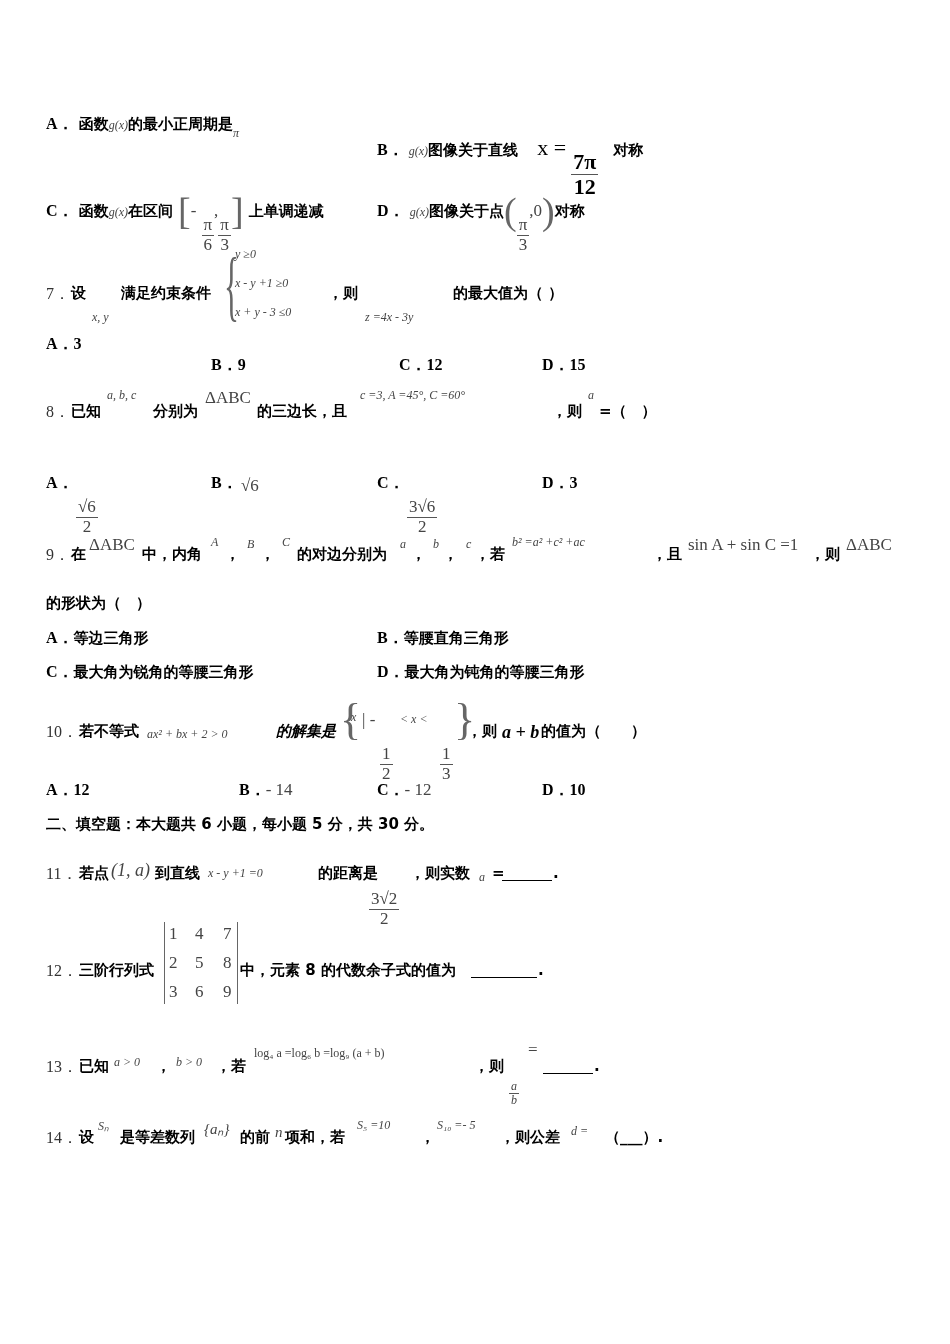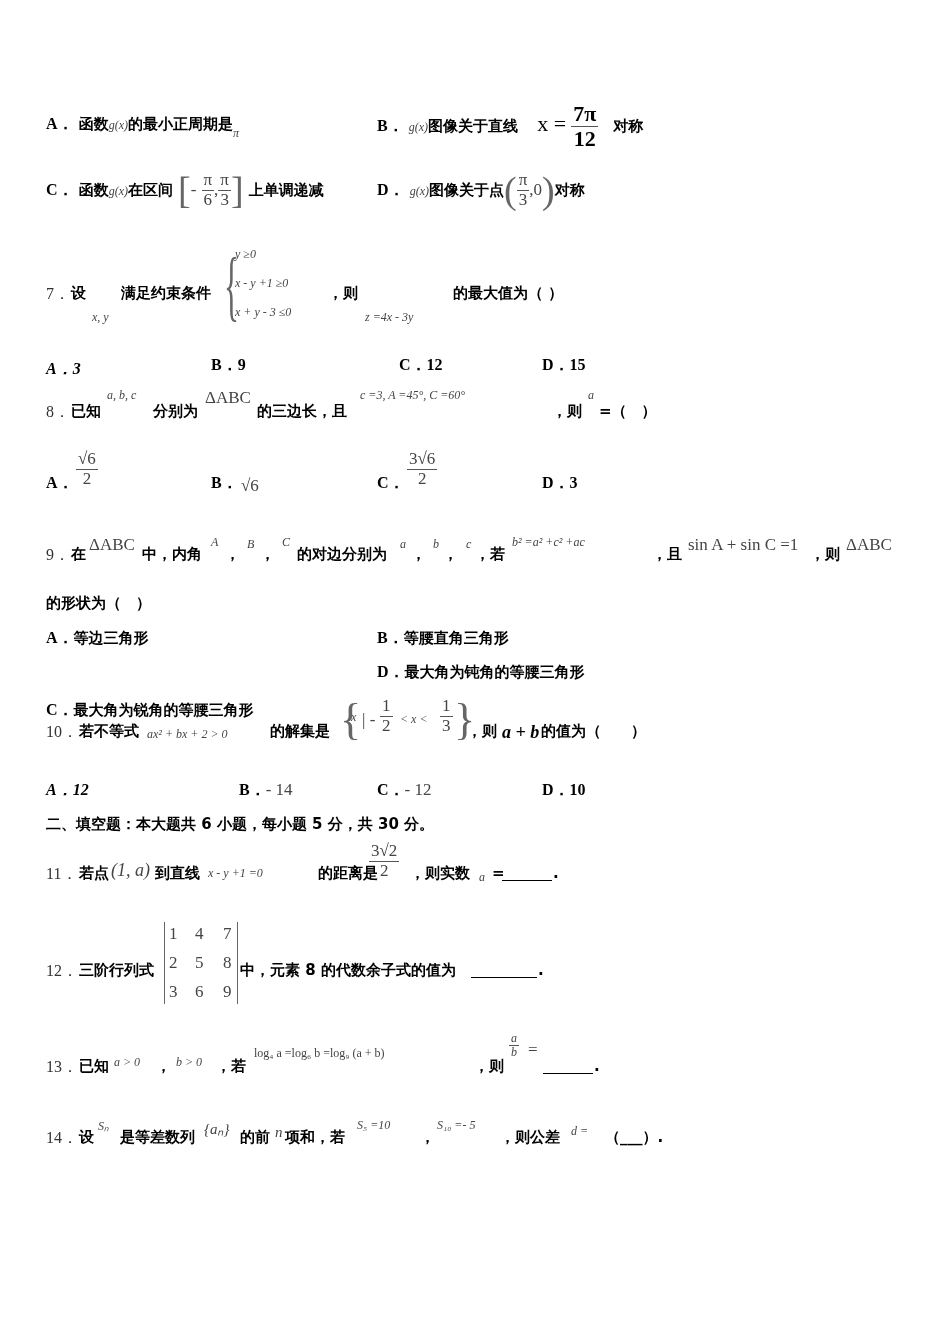--- a/index.html
+++ b/index.html
@@ -4,21 +4,21 @@
 <style>
   html, body { margin:0; padding:0; background:#ffffff; }
   body { width:950px; height:1344px; position:relative; overflow:hidden;
          font-family:"DejaVu Sans", sans-serif; color:#000; }
   .abs { position:absolute; white-space:nowrap; }
   .cjk { font-size:15px; font-weight:bold; font-family:"DejaVu Sans", sans-serif; }
   .lbl { font-family:"Liberation Serif", serif; font-weight:bold; font-size:16px; }
   .num { font-family:"Liberation Serif", serif; font-size:16px; color:#333; }
   .m { font-family:"Liberation Serif", serif; font-style:italic; font-size:12px; color:#444; }
   .mr { font-family:"Liberation Serif", serif; font-size:17px; color:#444; }
-  .frac { display:inline-block; vertical-align:middle; text-align:center; line-height:1.1; }
+  .frac { display:inline-block; vertical-align:middle; text-align:center; line-height:1.1;margin-top:48px; }
   .frac .n { display:block; border-bottom:1px solid #555; padding:0 2px; }
   .frac .d { display:block; }
   .blank { display:inline-block; border-bottom:1.5px solid #000; height:14px; vertical-align:baseline; }
   .brace { font-family:"Liberation Serif", serif; color:#666; font-weight:normal; }
   .det { position:absolute; border-left:1px solid #666; border-right:1px solid #666; }
   .det span { position:absolute; font-family:"Liberation Serif", serif; font-size:17px; color:#444; }
 </style>
 </head>
 <body>
 
@@ -56,21 +56,21 @@
   <span class="abs cjk" style="left:121px;top:284px;">满足约束条件</span>
   <span class="abs brace" style="left:224px;top:242px;font-size:78px;line-height:88px;transform:scaleX(0.4);transform-origin:left;">{</span>
   <span class="abs m" style="left:235px;top:247px;">y ≥0</span>
   <span class="abs m" style="left:235px;top:276px;">x - y +1 ≥0</span>
   <span class="abs m" style="left:235px;top:305px;">x + y - 3 ≤0</span>
   <span class="abs cjk" style="left:328px;top:284px;">，则</span>
   <span class="abs m" style="left:365px;top:310px;">z =4x - 3y</span>
   <span class="abs cjk" style="left:453px;top:284px;">的最大值为（ ）</span>
 </div>
 <div>
-  <span class="abs lbl" style="left:46px;top:359px;font-style:italic;"><span>A．</span><span>3</span></span>
+  <span class="abs lbl" style="left:46px;top:334px;"><span>A．</span><span>3</span></span>
   <span class="abs lbl" style="left:211px;top:355px;"><span>B．</span><span>9</span></span>
   <span class="abs lbl" style="left:377px;top:355px;margin-left:22px;"><span>C．</span><span>12</span></span>
   <span class="abs lbl" style="left:542px;top:355px;"><span>D．</span><span>15</span></span>
 </div>
 
 <div>
   <span class="abs num" style="left:46px;top:402px;">8．</span>
   <span class="abs cjk" style="left:71px;top:402px;">已知</span>
   <span class="abs m" style="left:107px;top:388px;">a, b, c</span>
   <span class="abs cjk" style="left:153px;top:402px;">分别为</span>
@@ -117,49 +117,49 @@
   <span class="abs m" style="left:512px;top:535px;">b² =a² +c² +ac</span>
   <span class="abs cjk" style="left:652px;top:545px;">，且</span>
   <span class="abs mr" style="left:688px;top:535px;">sin A + sin C =1</span>
   <span class="abs cjk" style="left:810px;top:545px;">，则</span>
   <span class="abs mr" style="left:846px;top:535px;">ΔABC</span>
   <span class="abs cjk" style="left:46px;top:594px;">的形状为（　）</span>
 </div>
 <div>
   <span class="abs" style="left:46px;top:628px;"><span class="lbl">A．</span><span class="cjk">等边三角形</span></span>
   <span class="abs" style="left:377px;top:628px;"><span class="lbl">B．</span><span class="cjk">等腰直角三角形</span></span>
-  <span class="abs" style="left:46px;top:662px;margin-top:38px;"><span class="lbl">C．</span><span class="cjk">最大角为锐角的等腰三角形</span></span>
+  <span class="abs" style="left:46px;top:662px;"><span class="lbl">C．</span><span class="cjk">最大角为锐角的等腰三角形</span></span>
   <span class="abs" style="left:377px;top:662px;"><span class="lbl">D．</span><span class="cjk">最大角为钝角的等腰三角形</span></span>
 </div>
 
 <div>
   <span class="abs num" style="left:46px;top:722px;">10．</span>
   <span class="abs cjk" style="left:79px;top:722px;">若不等式</span>
   <span class="abs m" style="left:147px;top:727px;">ax² + bx + 2 &gt; 0</span>
-  <span class="abs cjk" style="left:270px;top:722px;">的解集是</span>
+  <span class="abs cjk" style="left:276px;top:722px;font-style:italic;">的解集是</span>
   <span class="abs brace" style="left:340px;top:694px;font-size:44px;">{</span>
   <span class="abs m" style="left:351px;top:710px;">x</span>
   <span class="abs mr" style="left:362px;top:710px;">| -</span>
   <span class="abs frac mr" style="left:380px;top:697px;">
       <span class="n">1</span>
       <span class="d">2</span>
     </span>
   <span class="abs m" style="left:400px;top:712px;">&lt; x &lt;</span>
   <span class="abs frac mr" style="left:440px;top:697px;">
       <span class="n">1</span>
       <span class="d">3</span>
     </span>
   <span class="abs brace" style="left:454px;top:694px;font-size:44px;">}</span>
 
   <span class="abs cjk" style="left:467px;top:722px;">，则</span>
   <span class="abs" style="left:502px;top:722px;font-family:'Liberation Serif',serif;font-style:italic;font-weight:bold;font-size:18px;">a + b</span>
   <span class="abs cjk" style="left:541px;top:722px;">的值为（　　）</span>
 </div>
 <div>
-  <span class="abs lbl" style="left:46px;top:780px;font-style:italic;"><span>A．</span><span>12</span></span>
+  <span class="abs lbl" style="left:46px;top:780px;"><span>A．</span><span>12</span></span>
   <span class="abs" style="left:211px;top:780px;margin-left:28px;"><span class="lbl">B．</span><span class="mr">- 14</span></span>
   <span class="abs" style="left:377px;top:780px;"><span class="lbl">C．</span><span class="mr">- 12</span></span>
   <span class="abs lbl" style="left:542px;top:780px;"><span>D．</span><span>10</span></span>
 </div>
 
 <div class="abs cjk" style="left:46px;top:815px;">二、填空题：本大题共 6 小题，每小题 5 分，共 30 分。</div>
 
 <div>
   <span class="abs num" style="left:46px;top:864px;">11．</span>
   <span class="abs cjk" style="left:79px;top:864px;">若点</span>

